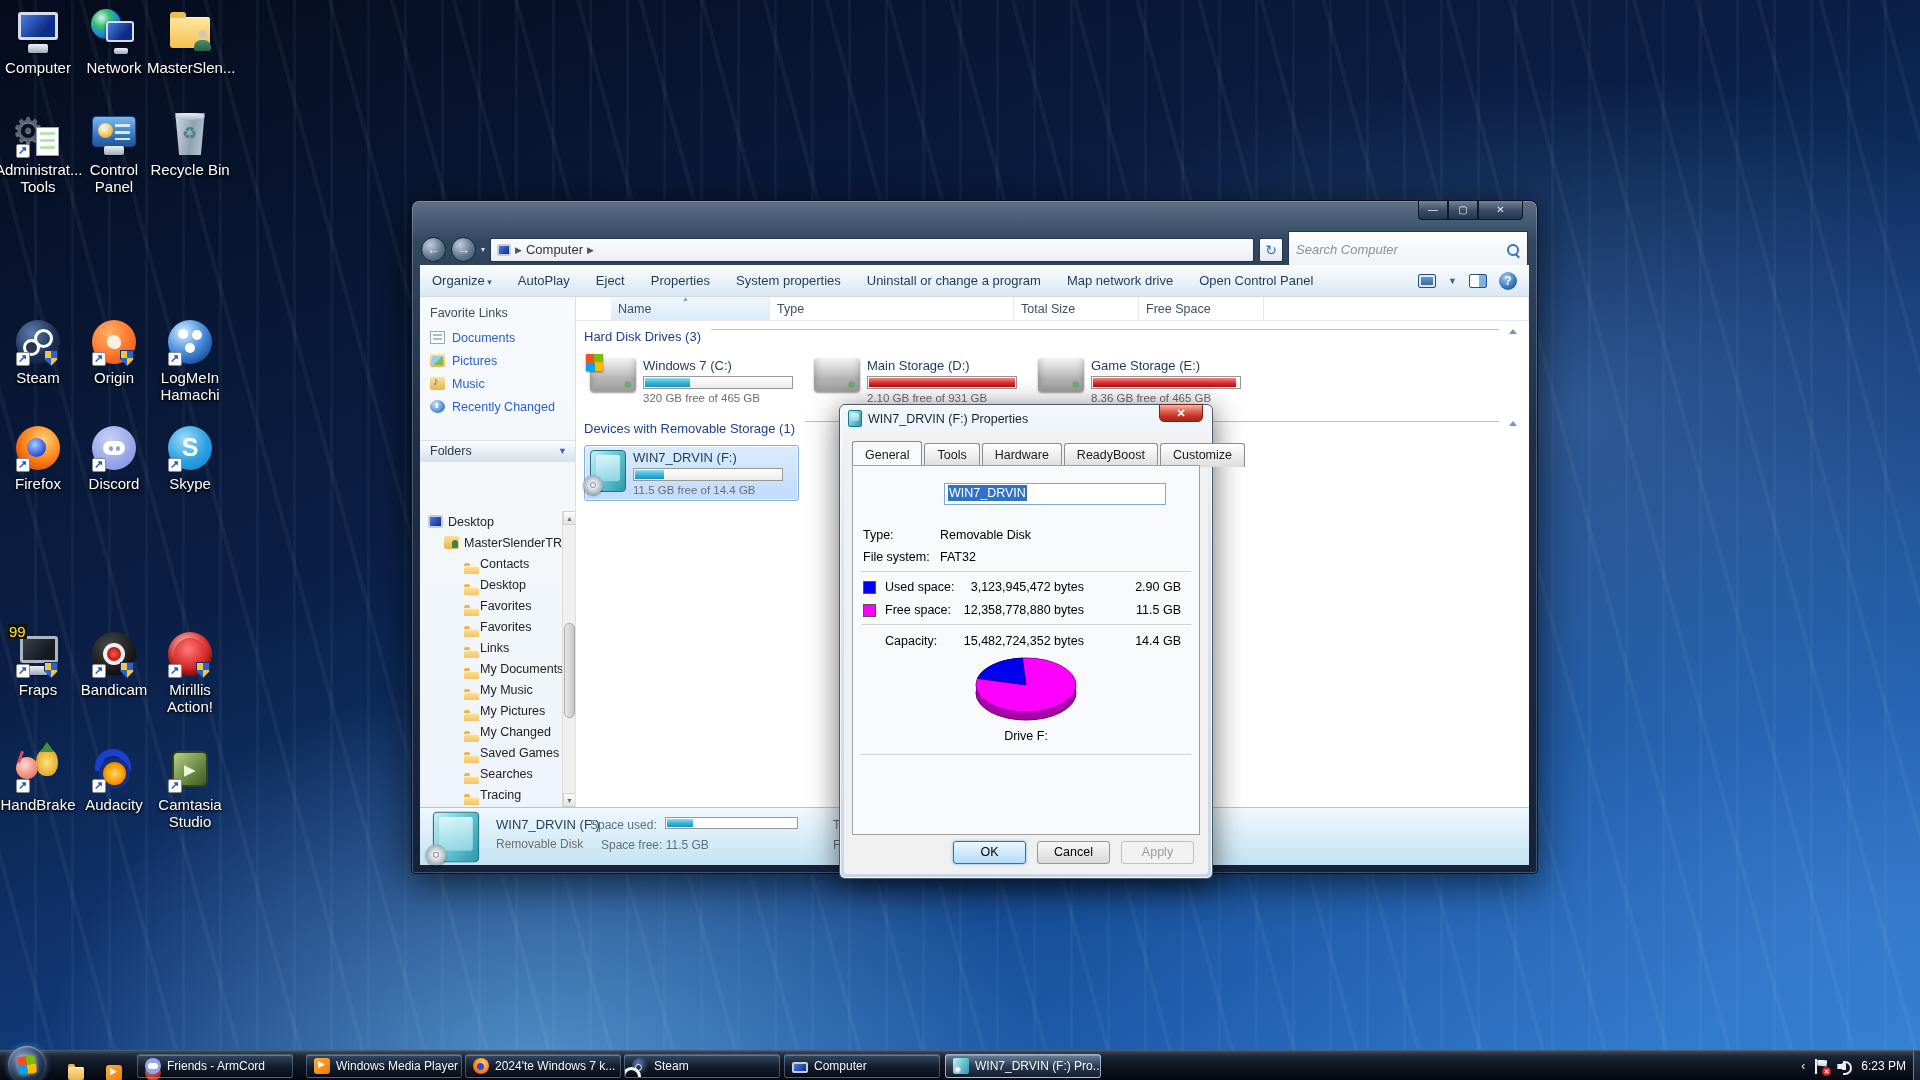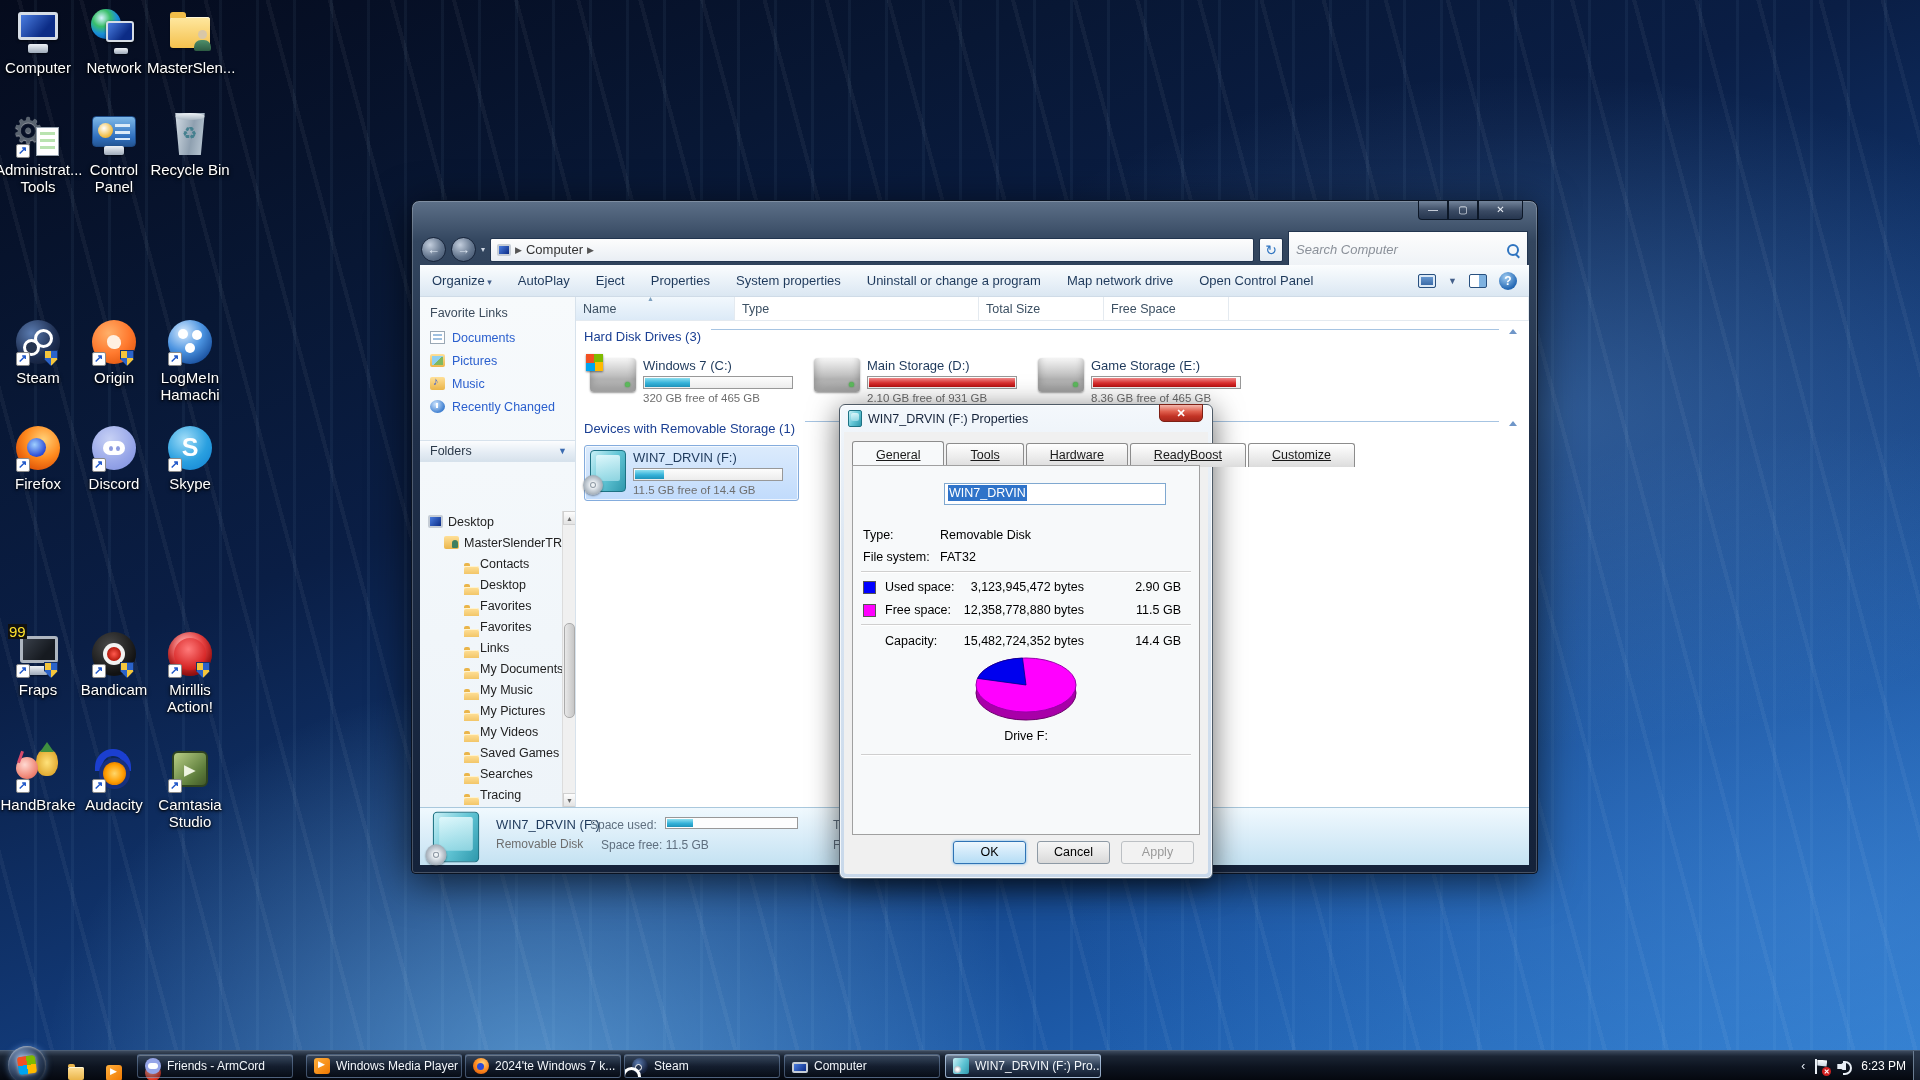--- a/index.html
+++ b/index.html
@@ -152,21 +152,21 @@
   .mi.rc { border-radius:50%; background:radial-gradient(circle at 38% 32%,#cfe6ff,#3f7fd0 70%); }
   .mi.rc::before { content:""; position:absolute; left:6px; top:3px; width:2px; height:5px; background:#fff; }
   .vscroll { position:absolute; right:0; top:214px; bottom:0; width:13px; background:#f0f0f0; border-left:1px solid #dcdcdc; }
   .vs-up,.vs-dn { position:absolute; left:0; width:13px; height:14px; font-size:7px; color:#6a6a6a; text-align:center; line-height:14px; background:linear-gradient(#fdfdfd,#e3e3e3); border:1px solid #d0d0d0; }
   .vs-up { top:0; } .vs-dn { bottom:0; }
   .vs-thumb { position:absolute; left:1px; width:11px; top:38%; height:32%; border-radius:5px; background:linear-gradient(90deg,#e8e8e8,#c6c6c6); border:1px solid #ababab; }
 
   .filelist { position:relative; flex:1; background:#fff; overflow:hidden; }
   .cols { display:flex; height:24px; border-bottom:1px solid #e4eaf0; font-size:12.5px; color:#3c5063; }
   .col { display:flex; align-items:center; padding-left:7px; border-right:1px solid #e4eaf0; position:relative; }
-  .col.sorted { background:linear-gradient(#f2f8fd,#dceaf7); }
+  .col.sorted { background:linear-gradient(#f2f8fd,#dceaf7);margin-left:35px; }
   .col.sorted::before { content:"▲"; position:absolute; top:-2px; left:45%; font-size:7px; color:#7da0bf; }
   .grouphdr { display:flex; align-items:flex-start; gap:10px; height:26px; padding:8px 12px 0 8px; font-size:13px; color:#1a3f93; }
   .grouphdr .rule { flex:1; height:1px; background:#a6c4e2; }
   .grouphdr .gch { width:0; height:0; border-left:4px solid transparent; border-right:4px solid transparent; border-bottom:5px solid #6f96c8; }
   .tiles { display:flex; padding:6px 0 4px 8px; }
   .tile { display:flex; align-items:flex-start; gap:7px; width:224px; padding:4px 5px; border:1px solid transparent; border-radius:3px; }
   .tile.sel { width:215px; background:linear-gradient(#dcebfc,#c1dbfc); border-color:#84acdd; box-shadow:inset 0 0 0 1px rgba(255,255,255,.7); }
   .hdd { position:relative; width:46px; height:34px; flex:none; border-radius:4px;
     background:linear-gradient(#f6f6f6,#b5b5b5 62%,#dadada); box-shadow:inset 0 -7px 9px rgba(0,0,0,.28), 0 1px 2px rgba(0,0,0,.4); }
   .hdd::after { content:""; position:absolute; right:6px; bottom:5px; width:5px; height:5px; border-radius:50%; background:#5cb85c; box-shadow:0 0 2px #2c8a2c; }
@@ -198,22 +198,22 @@
   #dlg { position:absolute; left:839px; top:404px; width:374px; height:475px; border-radius:6px;
     background:linear-gradient(180deg,#f4f8fc,#dbe6f2 30%,#c8d8ea); border:1px solid #4e5a66;
     box-shadow:0 6px 30px rgba(0,0,0,.6), inset 0 0 0 1px rgba(255,255,255,.75); }
   .dlg-tb { position:relative; height:27px; display:flex; align-items:center; gap:6px; padding:0 8px; font-size:12.5px; color:#15233a; }
   .usb.tiny { width:14px; height:17px; border-radius:2px; } .usb.tiny::before { inset:2px 2px 5px; }
   .dlg-close { position:absolute; top:-1px; right:9px; width:44px; height:18px; border-radius:0 0 5px 5px;
     background:linear-gradient(#f3b8ae,#e0604e 40%,#c23325 70%,#a8281c); border:1px solid #7e2015; color:#fff; }
   .dlg-close::before { content:"✕"; display:block; text-align:center; font-size:11px; line-height:17px; font-weight:bold; }
   .dlg-body { position:absolute; left:4px; right:4px; top:27px; bottom:4px; background:#f0f0f0; border-radius:0 0 3px 3px; }
   .tabs { display:flex; padding:9px 8px 0; }
-  .tab { font-size:12.5px; color:#1a1a1a; padding:4px 23px 3px; background:linear-gradient(#fff,#ebebeb 60%,#dcdcdc);
-    border:1px solid #8c8c8c; border-bottom:none; border-radius:3px 3px 0 0; margin-right:2px; position:relative; top:2px;text-decoration:underline; }
+  .tab { font-size:12.5px; color:#1a1a1a; padding:4px 12px 3px; background:linear-gradient(#fff,#ebebeb 60%,#dcdcdc);
+    border:1px solid #8c8c8c; border-bottom:none; border-radius:3px 3px 0 0; margin-right:2px; position:relative; top:2px; }
   .tab.active { background:#f7f9fa; top:0; padding-top:6px; z-index:2; }
   .tabpanel { position:relative; margin:0 8px; height:370px; background:#f7f9fa; border:1px solid #a0a0a0; z-index:1; }
   .lblinput { position:absolute; left:91px; top:17px; width:222px; height:22px; background:#fff; border:1px solid #7fa8d0; font-size:12.5px; padding:2px 3px; }
   .seltext { background:#2f73c9; color:#fff; padding:1px 1px; }
   .drow { position:absolute; left:10px; right:10px; font-size:12.5px; color:#000; }
   .dval { position:absolute; left:77px; }
   .sq { position:absolute; left:0; top:1px; width:13px; height:13px; border:1px solid #555; }
   .rlabel { position:absolute; left:22px; }
   .rbytes { position:absolute; right:105px; }
   .rgb { position:absolute; right:8px; }
@@ -513,21 +513,21 @@
             <div class="tn d2">
                 <span class="mi folder"></span>
                 <span>My Music</span>
               </div>
             <div class="tn d2">
                 <span class="mi folder"></span>
                 <span>My Pictures</span>
               </div>
             <div class="tn d2">
                 <span class="mi folder"></span>
-                <span>My Videos</span>
+                <span>My Changed</span>
               </div>
             <div class="tn d2">
                 <span class="mi folder"></span>
                 <span>Saved Games</span>
               </div>
             <div class="tn d2">
                 <span class="mi folder"></span>
                 <span>Searches</span>
               </div>
             <div class="tn d2">

